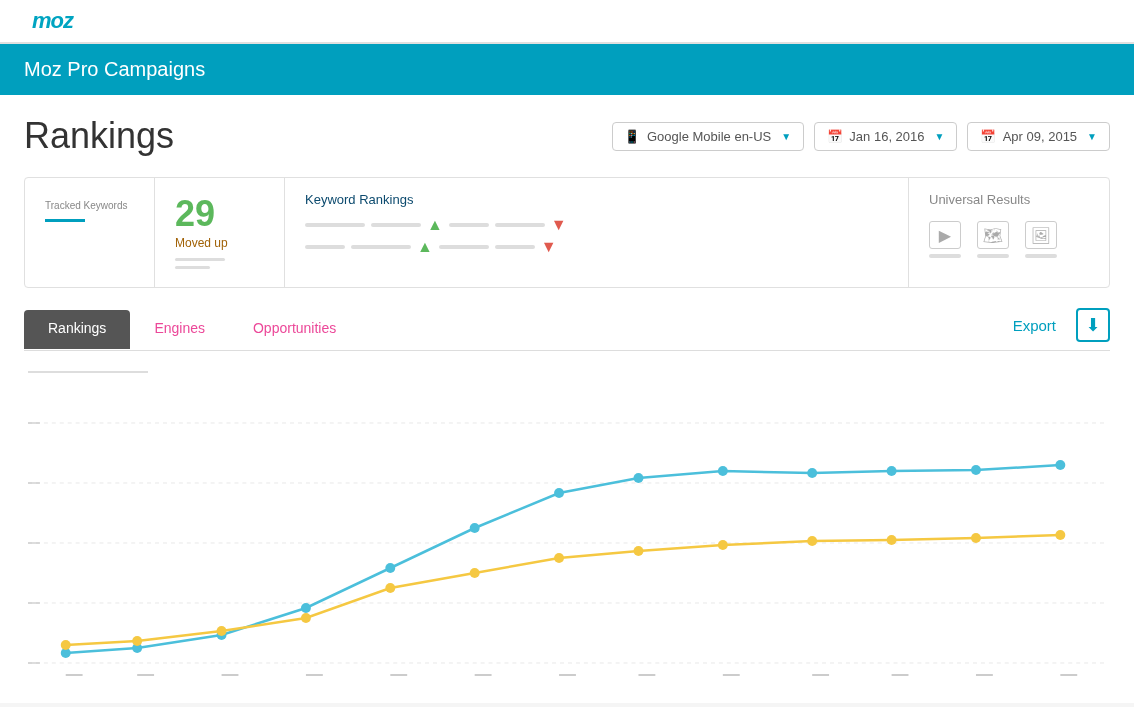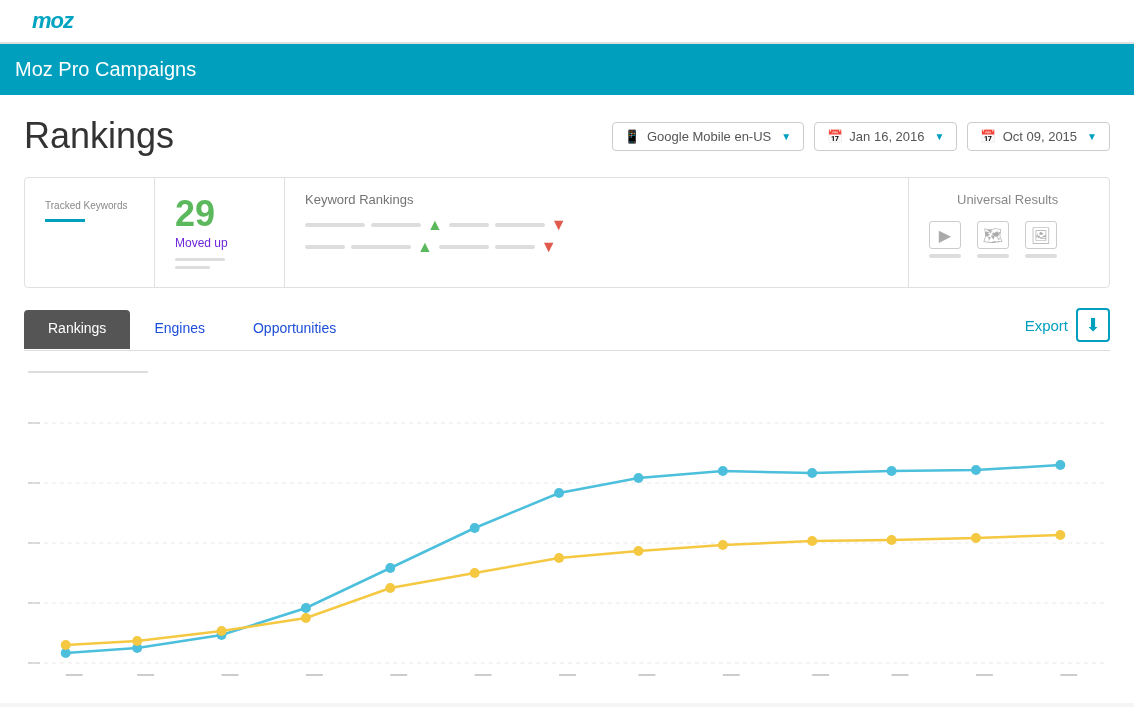--- a/index.html
+++ b/index.html
@@ -17,21 +17,21 @@
       font-size: 22px;
       font-weight: bold;
       color: #00a4c1;
       letter-spacing: -1px;
     }
     .moz-logo span { color: #1a1a1a; }
 
     
     #header-bar {
       background: #009fbe;
-      padding: 14px 15px;
+      padding: 14px 24px;
     }
     #header-bar h1 {
       color: #fff;
       font-size: 20px;
       font-weight: normal;
     }
 
     
     #main-content {
       background: #fff;
@@ -109,21 +109,21 @@
       line-height: 1;
     }
     .stat-number-down {
       font-size: 36px;
       font-weight: bold;
       color: #e05a4e;
       line-height: 1;
     }
     .stat-sublabel {
       font-size: 12px;
-      color: #6d28d9;
+      color: #a16207;
       margin-top: 4px;
     }
     .stat-lines {
       display: flex;
       flex-direction: column;
       gap: 5px;
       margin-top: 8px;
     }
     .stat-line {
       width: 50px;
@@ -134,21 +134,21 @@
     .stat-line.short { width: 35px; }
 
     
     .kw-rankings-block {
       flex: 1;
       padding: 14px 20px;
       border-right: 1px solid #e0e0e0;
     }
     .kw-rankings-title {
       font-size: 13px;
-      color: #737373;
+      color: #0c4a6e;
       margin-bottom: 10px;
     }
     .kw-rows {
       display: flex;
       flex-direction: column;
       gap: 6px;
     }
     .kw-row {
       display: flex;
       align-items: center;
@@ -167,21 +167,20 @@
 
     
     .universal-block {
       padding: 14px 20px;
       min-width: 200px;
     }
     .universal-title {
       font-size: 13px;
       color: #888;
       margin-bottom: 14px;
-      margin-left: 28px;
     }
     .universal-icons {
       display: flex;
       gap: 16px;
       align-items: center;
     }
     .u-icon {
       width: 32px;
       height: 28px;
       border: 1px solid #ccc;
@@ -209,34 +208,34 @@
     }
     .tabs-left {
       display: flex;
     }
     .tab {
       padding: 10px 24px;
       font-size: 14px;
       cursor: pointer;
       border: none;
       background: transparent;
-      color: #1d4ed8;
+      color: #ec4899;
       border-bottom: 3px solid transparent;
       margin-bottom: -1px;
     }
     .tab.active {
       background: #555;
       color: #fff;
       border-radius: 4px 4px 0 0;
       border-bottom: 3px solid #555;
     }
     .export-btn {
       display: flex;
       align-items: center;
-      gap: 8px;
+      gap: 20px;
       color: #009fbe;
       font-size: 15px;
       cursor: pointer;
       background: none;
       border: none;
       padding-bottom: 8px;
     }
     .export-icon {
       width: 34px;
       height: 34px;
@@ -300,21 +299,21 @@
       </button>
 
       <button class="filter-btn">
         <span>📅</span>
         <span>Jan 16, 2016</span>
         <span class="dropdown-arrow">▼</span>
       </button>
 
       <button class="filter-btn">
         <span>📅</span>
-        <span>Oct 09, 2015</span>
+        <span>Apr 09, 2015</span>
         <span class="dropdown-arrow">▼</span>
       </button>
     </div>
   </div>
 
   <div class="stats-panel">
 
     <div class="stat-block">
       <div class="stat-label-main">Tracked Keywords</div>
       <div class="stat-underline"></div>

